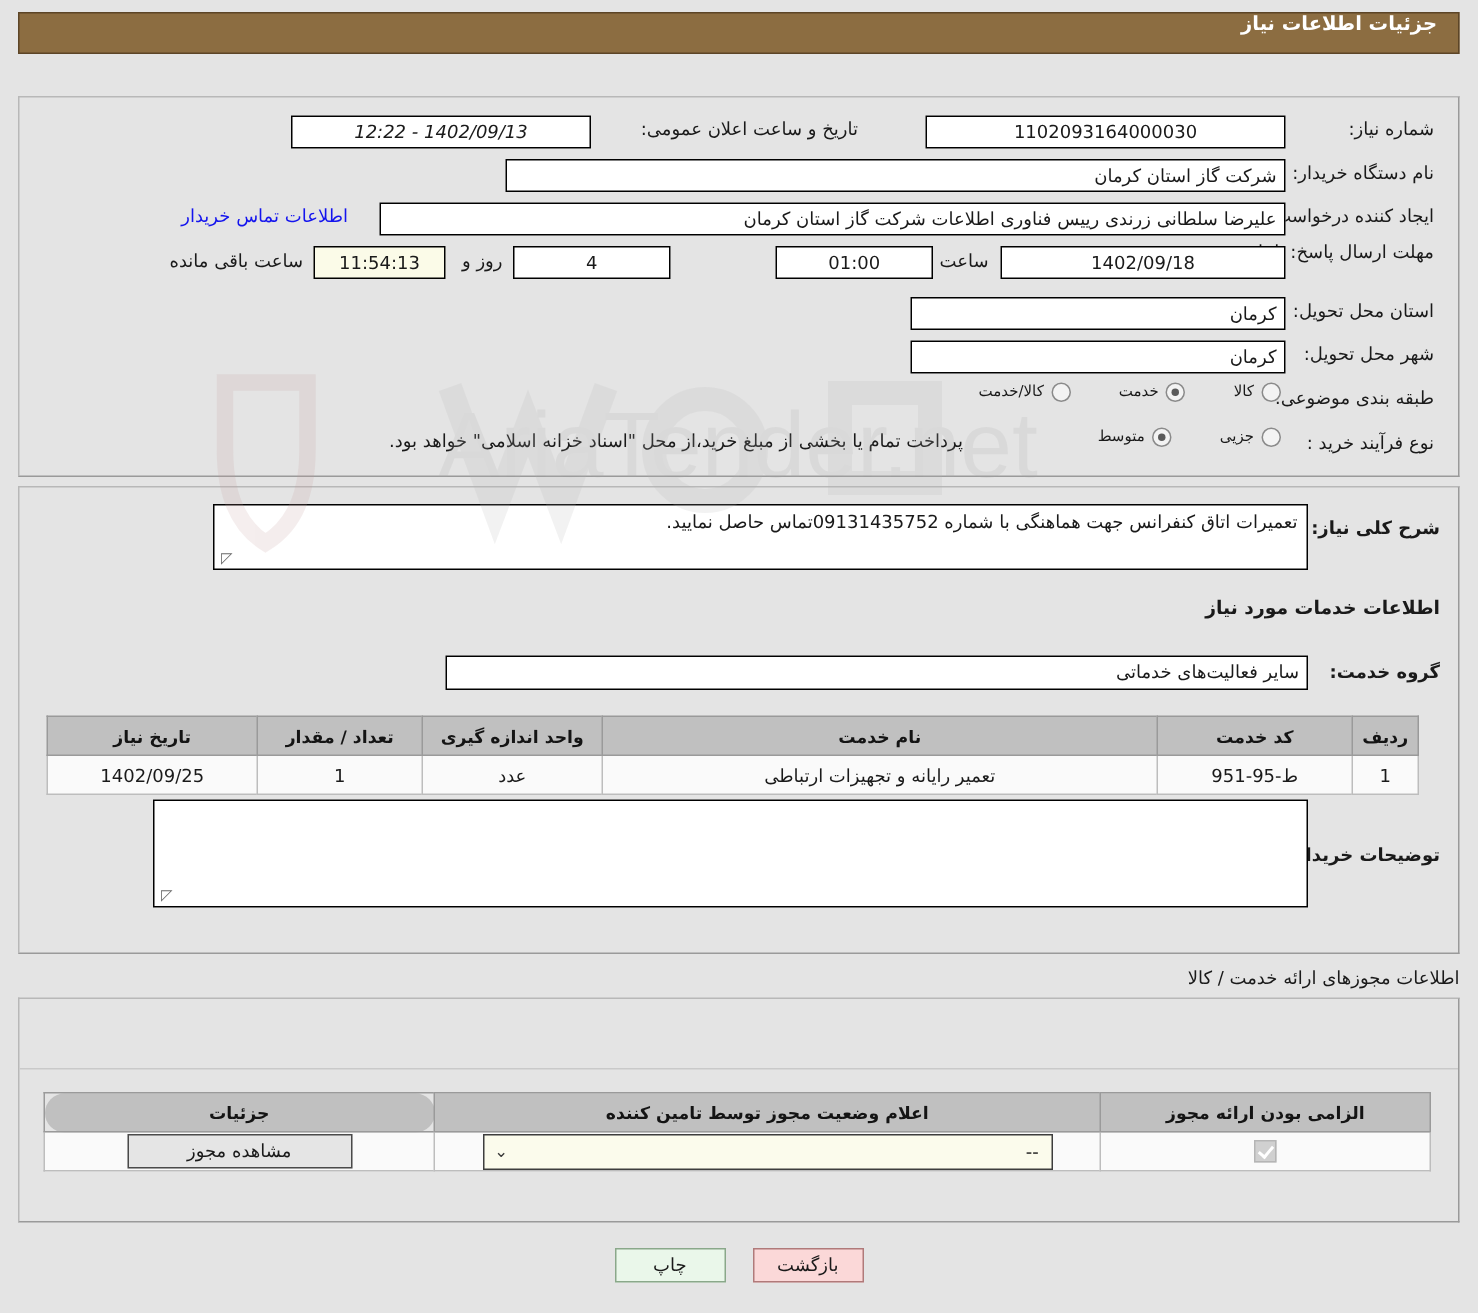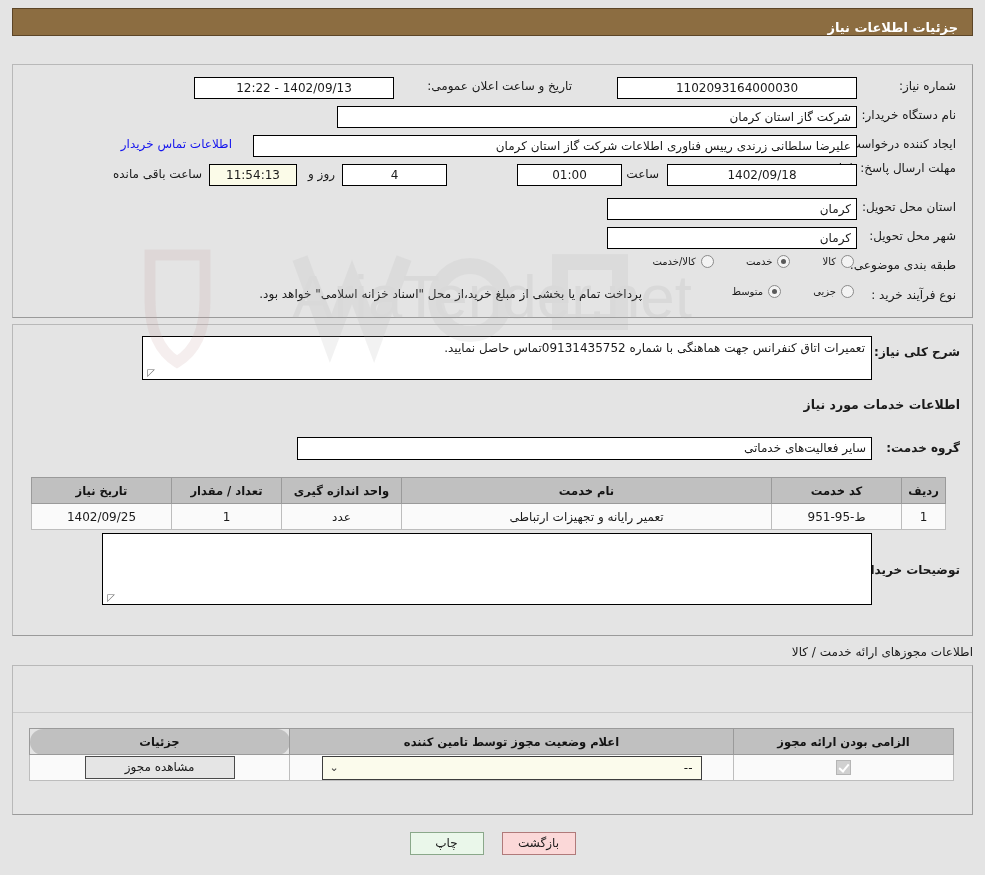--- a/index.html
+++ b/index.html
@@ -26,21 +26,21 @@
   }
 
   
   #title-bar {
     position: absolute;
     left: 12px; top: 8px;
     width: 961px; height: 28px;
     background: #8c6d41;
     border: 1px solid #5c4527;
     display: flex;
-    align-items: flex-end;
+    align-items: flex-start;
     justify-content: flex-start;
     padding: 0 14px;
     z-index: 2;
   }
   #title-bar .title-text {
     color: #ffffff;
     font-size: 13px;
     font-weight: bold;
   }
 
@@ -285,21 +285,21 @@
 <div class="panel" id="info-panel">
 
   <div class="row" style="right:16px; top:14px;align-items:flex-end;">
     <span class="lbl">شماره نیاز:</span>
   </div>
   <div class="fld" style="position:absolute; right:115px; top:12px; width:240px;">1102093164000030</div>
 
   <div class="row" style="right:400px; top:14px;">
     <span class="lbl">تاریخ و ساعت اعلان عمومی:</span>
   </div>
-  <div class="fld" style="position:absolute; right:578px; top:12px; width:200px;">1402/09/13 - 12:22</div>
+  <div class="fld" style="position:absolute; right:578px; top:12px; width:200px;font-style:italic;">1402/09/13 - 12:22</div>
 
   <div class="row" style="right:16px; top:43px;">
     <span class="lbl">نام دستگاه خریدار:</span>
   </div>
   <div class="fld rt" style="position:absolute; right:115px; top:41px; width:520px;">شرکت گاز استان کرمان</div>
 
   <div class="row" style="right:16px; top:72px;">
     <span class="lbl">ایجاد کننده درخواست:</span>
   </div>
   <div class="fld rt" style="position:absolute; right:115px; top:70px; width:604px;">علیرضا سلطانی زرندی رییس فناوری اطلاعات شرکت گاز استان کرمان</div>

